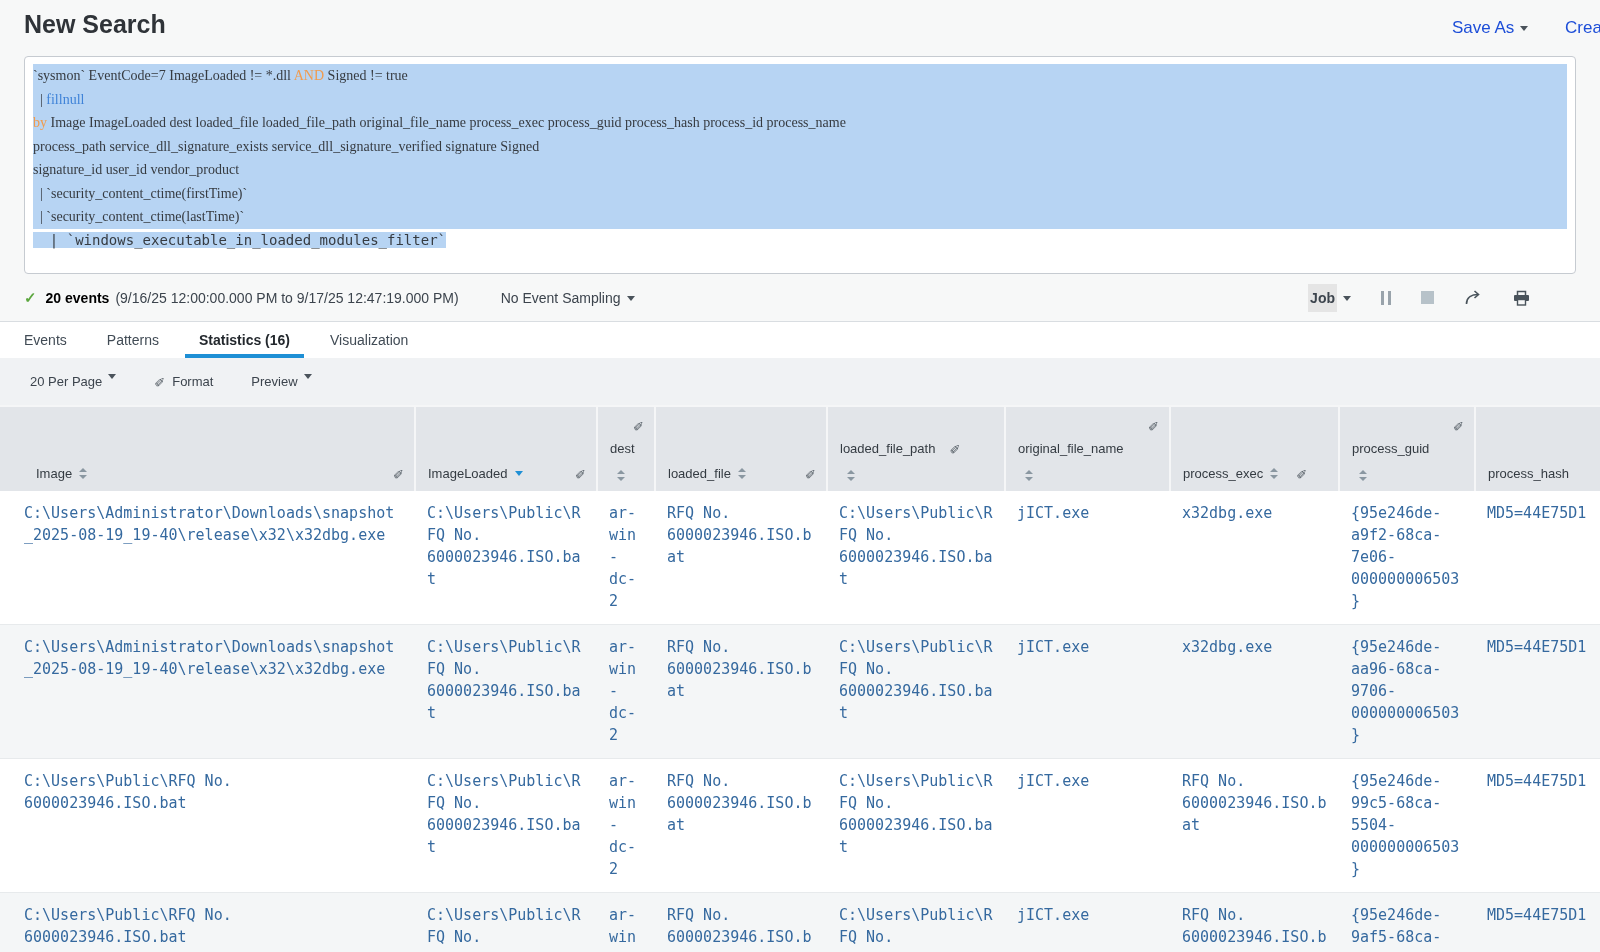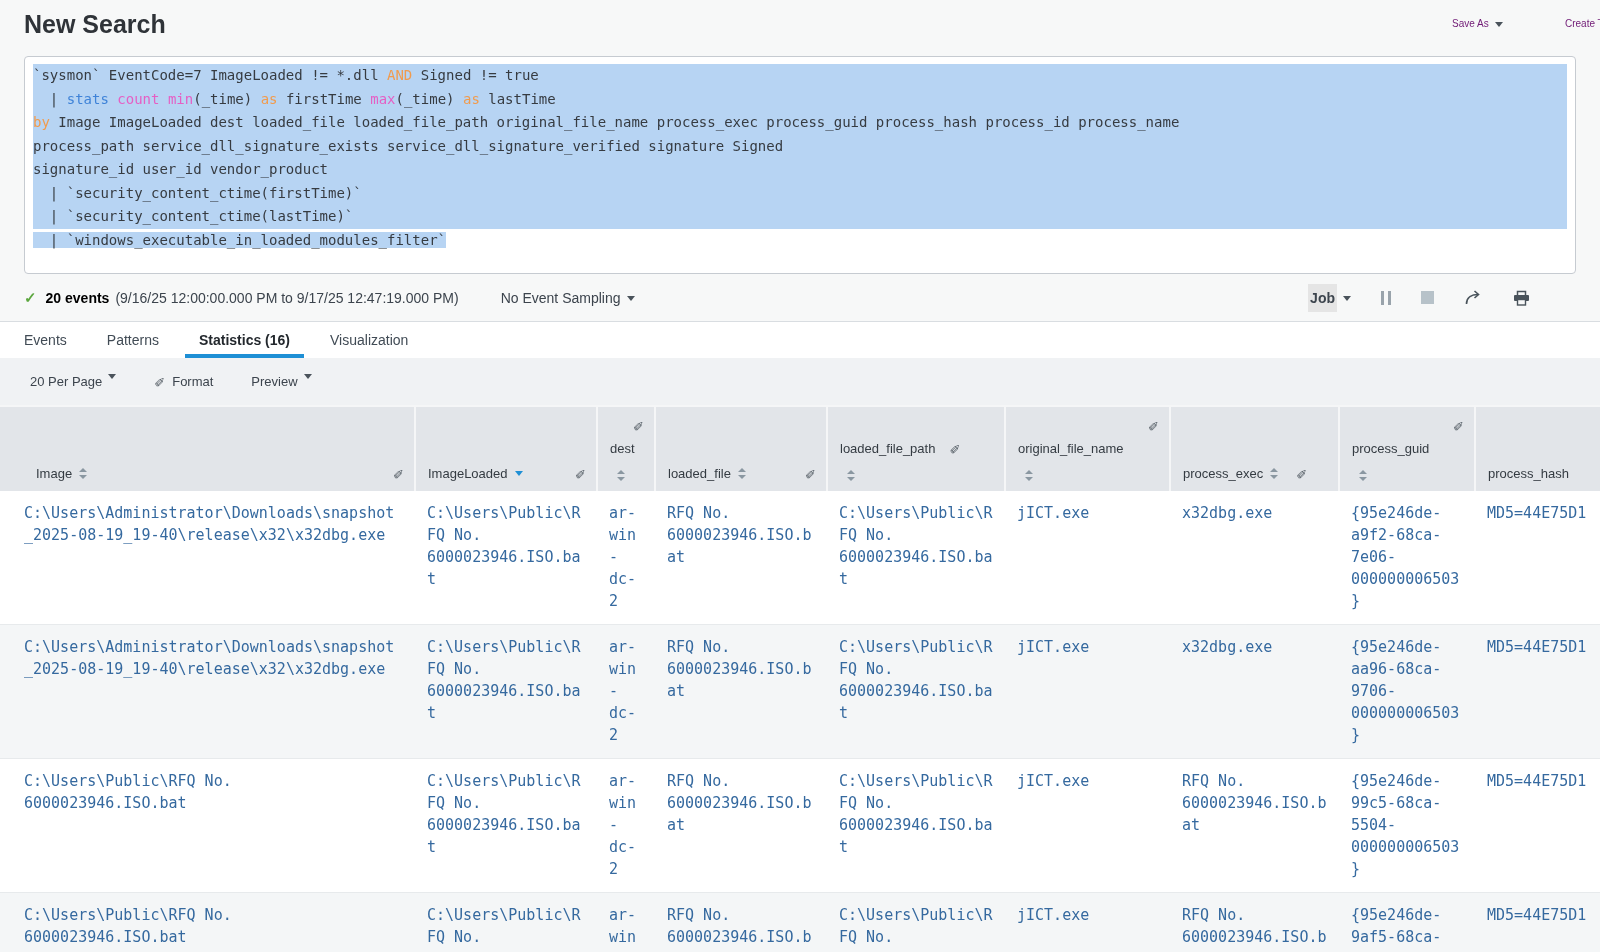--- a/index.html
+++ b/index.html
@@ -4,28 +4,28 @@
 <style>
   * { box-sizing: border-box; }
   html,body { margin:0; padding:0; }
   body {
     width:1600px; height:952px; overflow:hidden; position:relative;
     background:#ffffff; font-family:"Liberation Sans", sans-serif; color:#31373e;
   }
   .top-section { background:#f7f8f8; }
   .title-bar { position:relative; height:56px; }
   .page-title { position:absolute; left:24px; top:10px; font-size:25px; font-weight:700; color:#2f3338; }
-  .hdr-action { position:absolute; top:18px; font-size:10px; color:#701a75; cursor:pointer; white-space:nowrap; }
+  .hdr-action { position:absolute; top:18px; font-size:17px; color:#1d4ed8; cursor:pointer; white-space:nowrap; }
   .save-as { left:1452px; }
   .create-btn { left:1565px; }
   .caret { display:inline-block; width:0; height:0; border-left:4px solid transparent; border-right:4px solid transparent; border-top:5px solid #4a535b; margin-left:6px; vertical-align:middle; }
 
   .search-box { margin:0 24px; background:#fff; border:1px solid #c6cbd1; border-radius:4px; padding:7px 8px 12px 8px; min-height:218px; cursor:text; }
   .q-line { font-family:"DejaVu Sans Mono", monospace; font-size:14px; line-height:23.5px; white-space:pre-wrap; color:#363b41; }
-  .q-line.sel { background:#b7d4f3; }
+  .q-line.sel { background:#b7d4f3;font-family:Liberation Serif, serif; }
   .sel-text { background:#b7d4f3; }
   .tok-cmd { color:#3f83d8; }
   .tok-func { color:#e55fc4; }
   .tok-kw { color:#f19b4d; }
 
   .status-bar { height:48px; display:flex; align-items:center; padding:0 24px; font-size:14px; color:#3c444d; border-bottom:1px solid #d9dde1; }
   .check-icon { color:#5ca73f; font-weight:700; margin-right:9px; font-size:15px; }
   .events-count { font-weight:700; color:#000000; margin-right:6px; }
   .events-range { color:#3c444d; }
   .sampling { margin-left:42px; cursor:pointer; }
@@ -76,21 +76,21 @@
 
 <div class="top-section">
   <div class="title-bar">
     <div class="page-title">New Search</div>
     <div class="hdr-action save-as"><span>Save As</span><span class="caret"></span></div>
     <div class="hdr-action create-btn"><span>Create Table View</span></div>
   </div>
 
   <div class="search-box" id="search-box">
       <div class="q-line sel"><span>`sysmon` EventCode=7 ImageLoaded != *.dll </span><span class="tok-kw">AND</span><span> Signed != true</span></div>
-      <div class="q-line sel"><span>  | </span><span class="tok-cmd">stats</span><span> </span><span class="tok-func">count</span><span> </span><span class="tok-func">min</span><span>(_time) </span><span class="tok-kw">as</span><span> firstTime </span><span class="tok-func">max</span><span>(_time) </span><span class="tok-kw">as</span><span> lastTime</span></div>
+      <div class="q-line sel"><span>  | </span><span class="tok-cmd">fillnull</span></div>
       <div class="q-line sel"><span class="tok-kw">by</span><span> Image ImageLoaded dest loaded_file loaded_file_path original_file_name process_exec process_guid process_hash process_id process_name</span></div>
       <div class="q-line sel"><span>process_path service_dll_signature_exists service_dll_signature_verified signature Signed</span></div>
       <div class="q-line sel"><span>signature_id user_id vendor_product</span></div>
       <div class="q-line sel"><span>  | `security_content_ctime(firstTime)`</span></div>
       <div class="q-line sel"><span>  | `security_content_ctime(lastTime)`</span></div>
       <div class="q-line"><span class="sel-text"><span>  | `windows_executable_in_loaded_modules_filter`</span></span></div>
     </div>
 
   <div class="status-bar">
     <span class="check-icon">✓</span>

